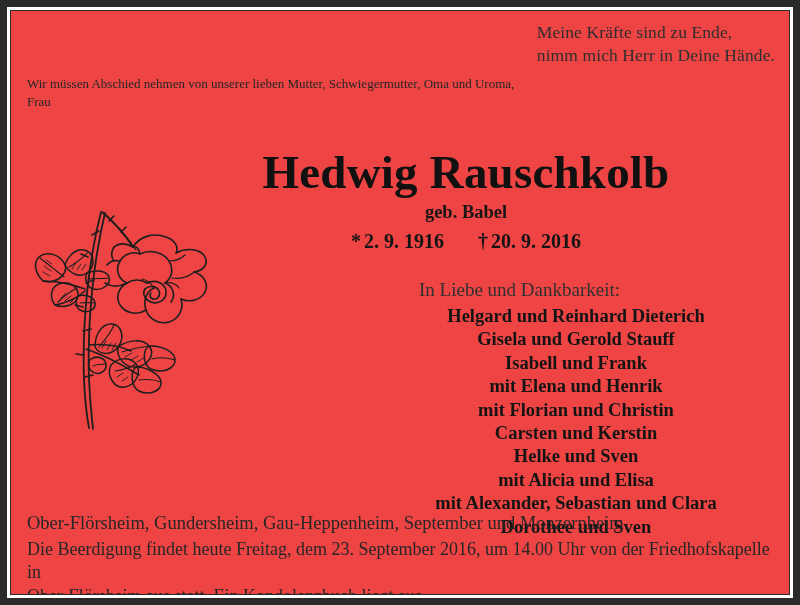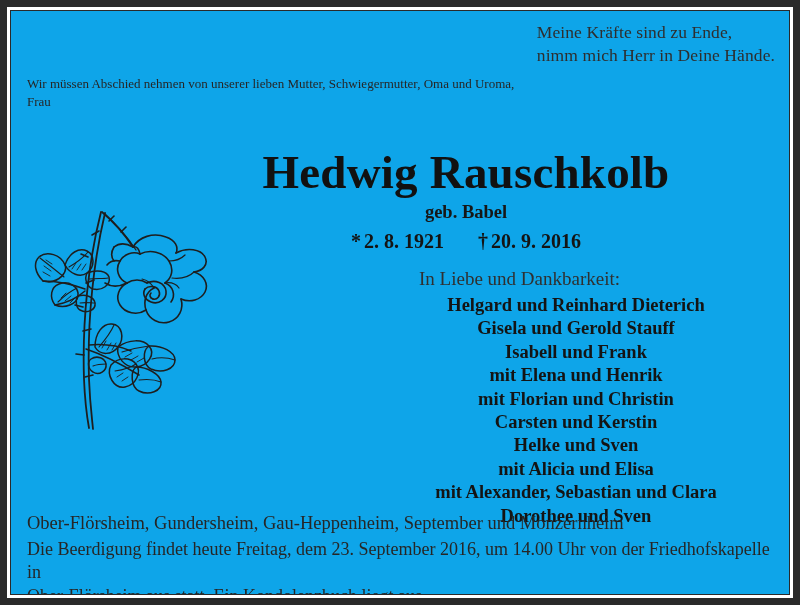--- a/index.html
+++ b/index.html
@@ -22,21 +22,21 @@
     height: 605px;
     box-sizing: border-box;
     background: #ffffff;
     border: 7px solid #2a2a2a;
   }
   .notice-inner {
     position: absolute;
     inset: 3px;
     border: 1px solid #2a2a2a;
     box-sizing: border-box;
-    background: #0ea5e9;
+    background: #ef4444;
     overflow: hidden;
   }
   .content {
     position: absolute;
     inset: 0;
     padding: 0;
   }
 
   
   .epigraph {
@@ -89,21 +89,21 @@
     font-size: 20px;
     font-weight: bold;
     color: #141414;
   }
   .dates .birth { margin-right: 34px; }
   .dates .sym { margin-right: 3px; }
 
   
   .mourners {
     position: absolute;
-    top: 257px;
+    top: 268px;
     left: 390px;
     width: 350px;
     text-align: center;
   }
   .mourners-heading {
     font-size: 19px;
     font-weight: normal;
     color: #303030;
     margin-bottom: 4px;
     text-align: left;
@@ -262,21 +262,21 @@
             <path d="M62 160 C 68 156, 76 159, 77 165 C 78 172, 70 177, 64 173 C 59 170, 58 163, 62 160 Z"></path>
             <path d="M64 167 C 69 165, 74 165, 77 165" stroke-width="1.1"></path>
           </g>
         </svg>
       </div>
 
       <div class="nameblock">
         <div class="deceased-name">Hedwig Rauschkolb</div>
         <div class="maiden-name">geb. Babel</div>
         <div class="dates">
-          <span class="birth"><span class="sym">*</span><span>2. 8. 1921</span></span><span class="death"><span class="sym">†</span><span>20. 9. 2016</span></span>
+          <span class="birth"><span class="sym">*</span><span>2. 9. 1916</span></span><span class="death"><span class="sym">†</span><span>20. 9. 2016</span></span>
         </div>
       </div>
 
       <div class="mourners">
         <div class="mourners-heading">In Liebe und Dankbarkeit:</div>
         <div>
           <div class="mourner-line">Helgard und Reinhard Dieterich</div>
           <div class="mourner-line">Gisela und Gerold Stauff</div>
           <div class="mourner-line">Isabell und Frank</div>
           <div class="mourner-line">mit Elena und Henrik</div>

